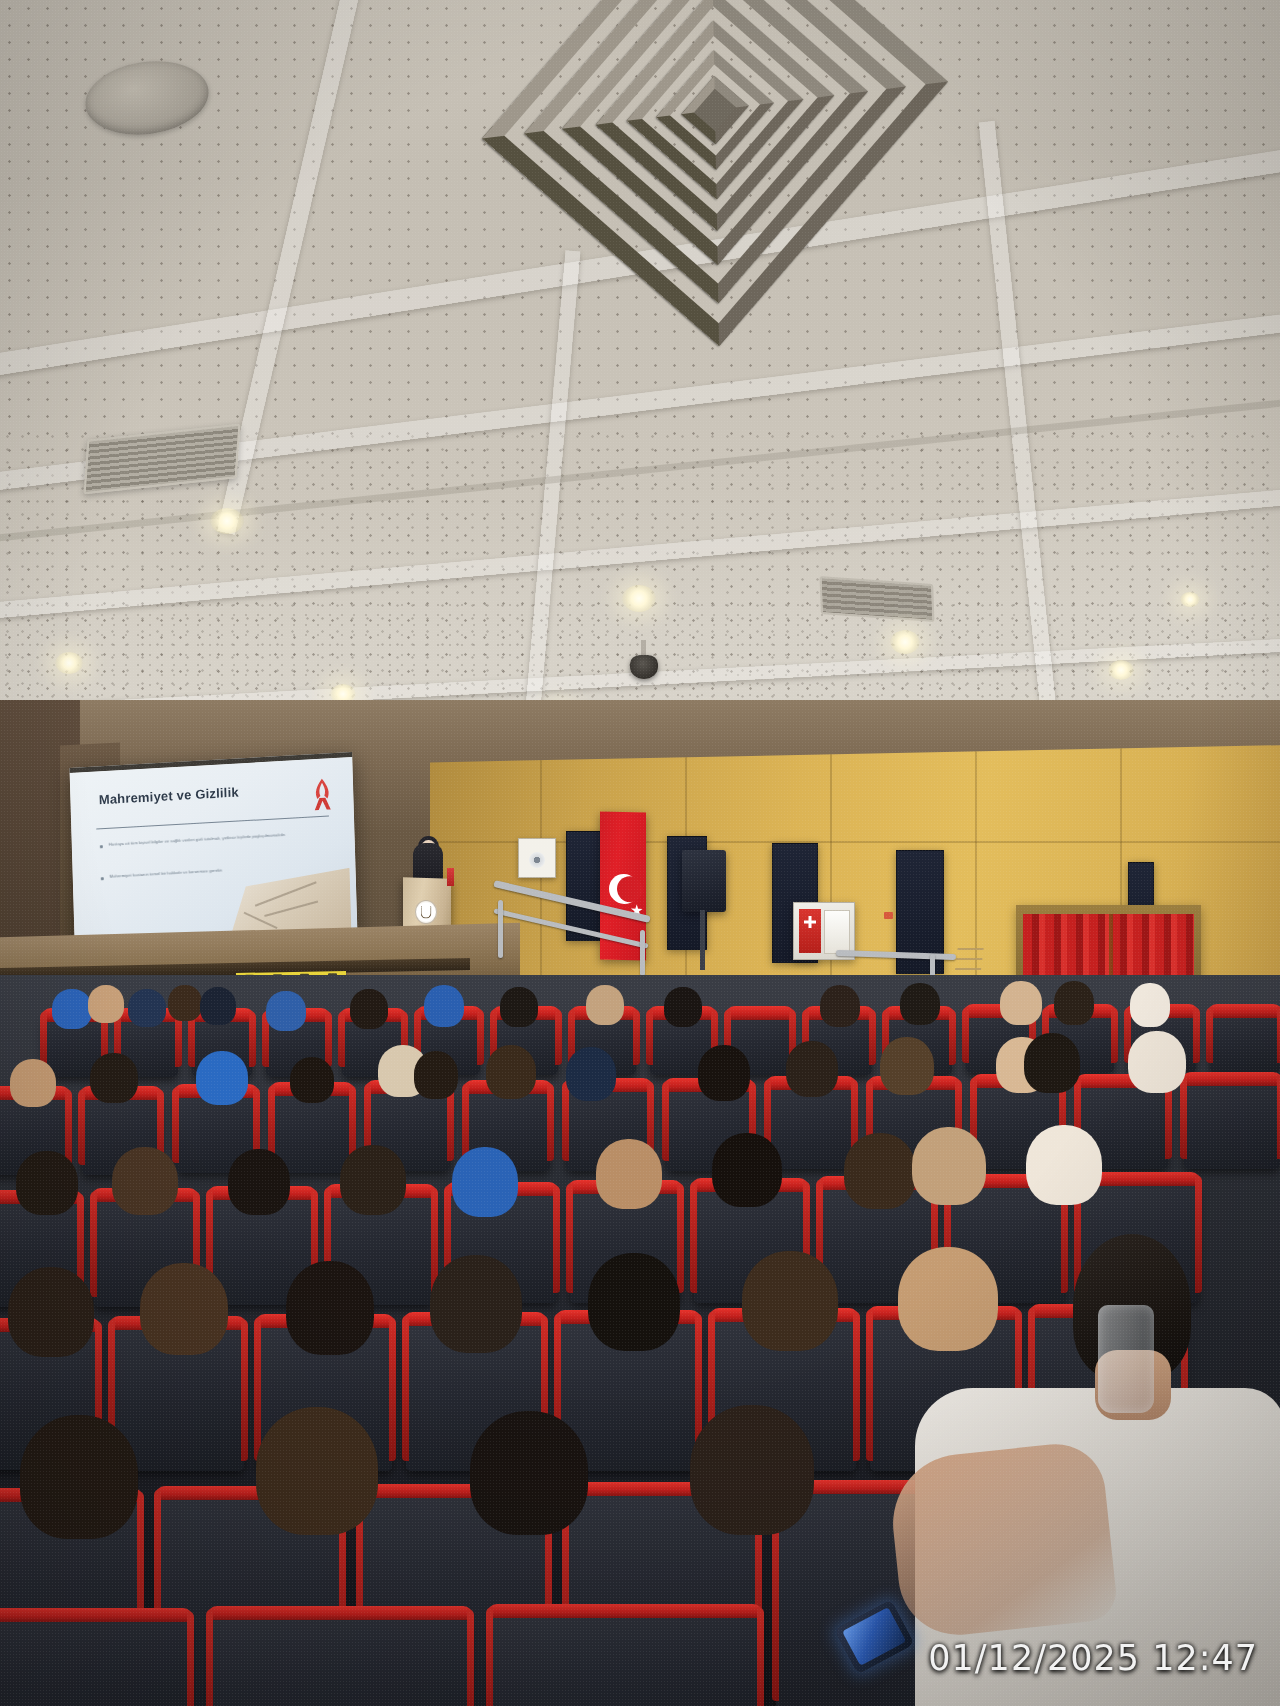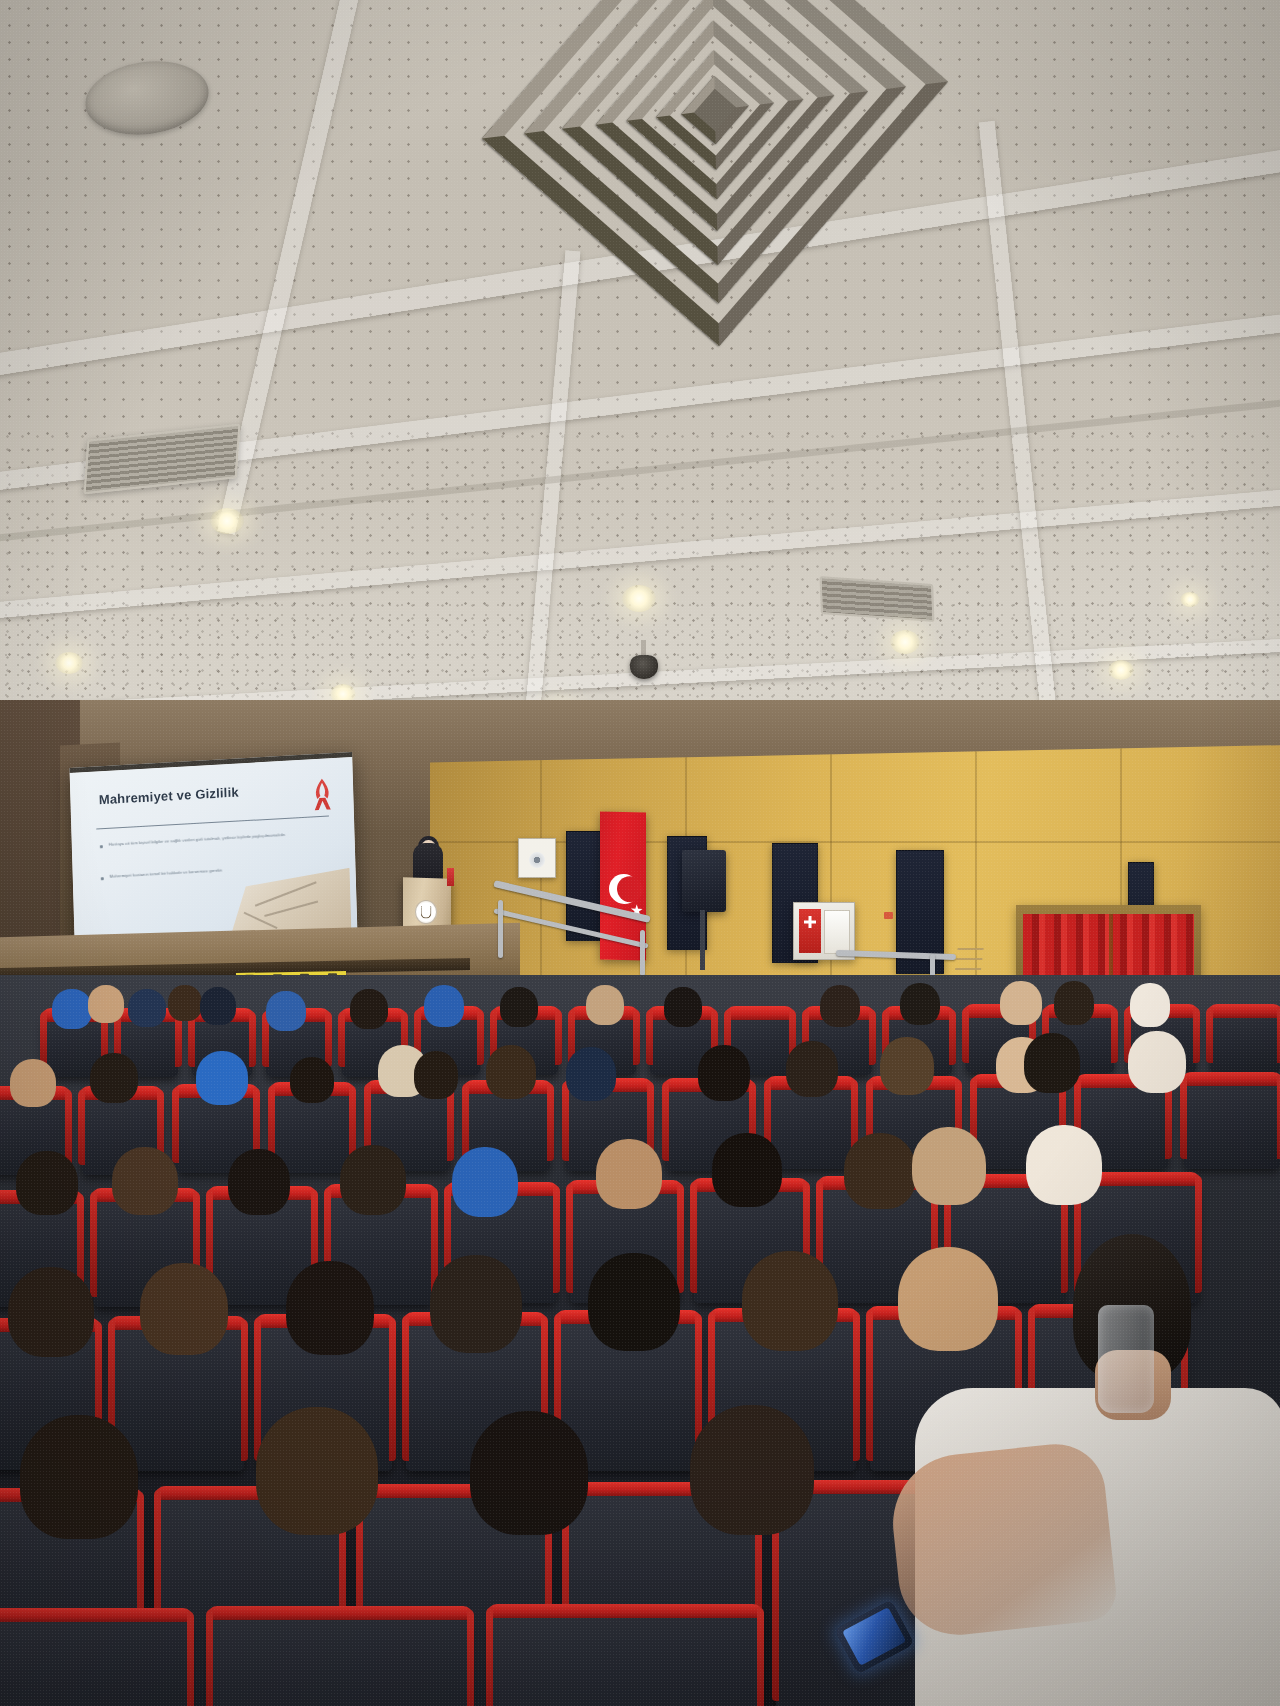--- a/index.html
+++ b/index.html
@@ -873,13 +873,14 @@
     <div class="seat" style="left:490px;top:636px;width:270px;height:130px;">
         <i class="rt"></i>
       </div>
 
     <div class="bottle" style="left:1098px;top:330px;"></div>
   </div>
 
   <div class="grade"></div>
   <div class="grain"></div>
 
+  <div class="timestamp">01/12/2025 12:47</div>
 </div>
 
 </body></html>

